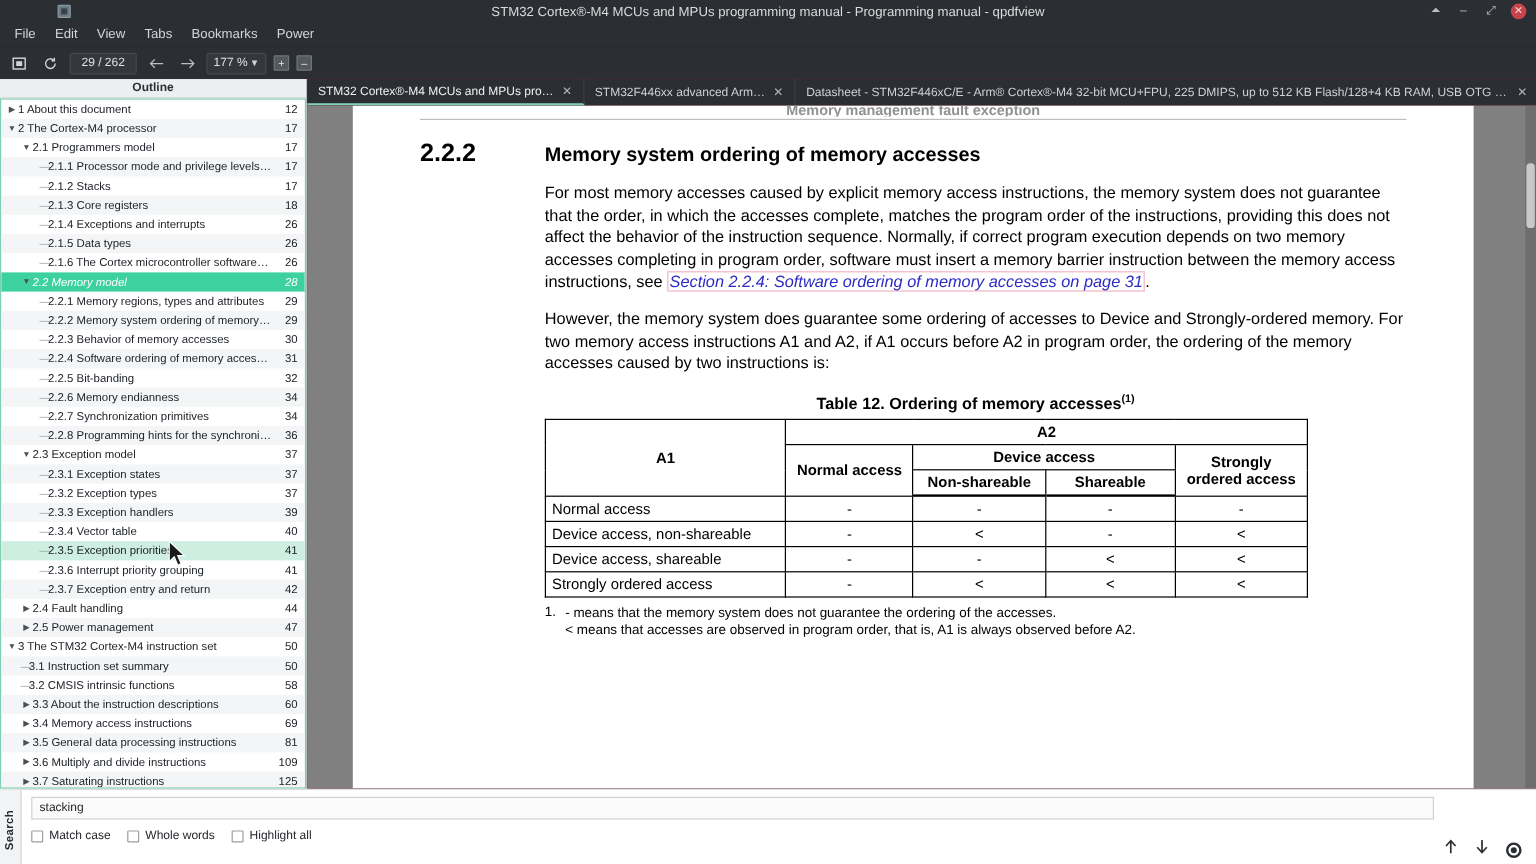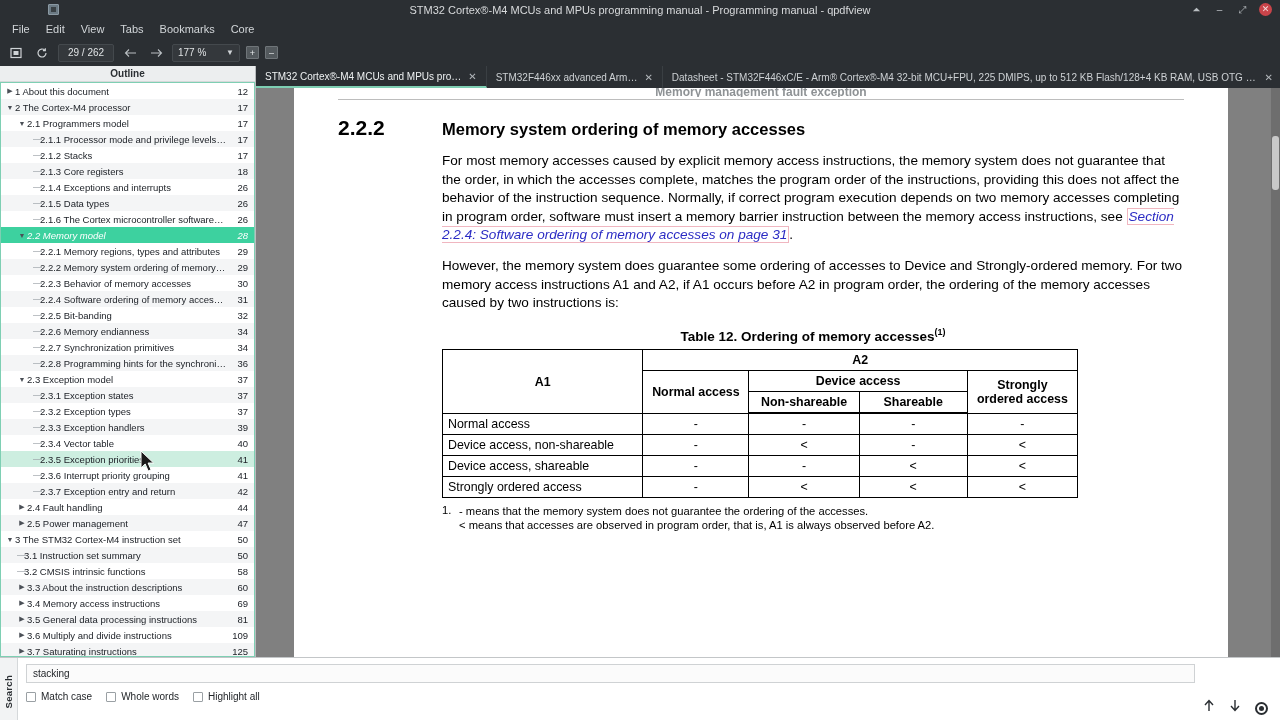--- a/index.html
+++ b/index.html
@@ -55,21 +55,21 @@
   .tool-btn {
     width: 20px; height: 20px; display: flex; align-items: center; justify-content: center;
     color: #cfd3d6; font-size: 12px; border-radius: 2px;
   }
   .page-field {
     width: 56px; height: 18px; background: #34383c; border: 1px solid #44494d;
     border-radius: 2px; color: #dfe2e4; font-size: 10px;
     display: flex; align-items: center; justify-content: center;
   }
   .zoom-field {
-    width: 68px; height: 18px; background: #34383c; border: 1px solid #44494d;
+    width: 50px; height: 18px; background: #34383c; border: 1px solid #44494d;
     border-radius: 2px; color: #dfe2e4; font-size: 10px;
     display: flex; align-items: center; padding: 0 5px; position: relative;
   }
   .zoom-caret { position: absolute; right: 5px; font-size: 8px; color: #cfd3d6; }
   .sq-btn {
     width: 13px; height: 13px; border: 1px solid #6f7579; background: #53595d;
     color: #e7eaec; font-size: 9px; display: flex; align-items: center; justify-content: center;
     border-radius: 1px;
   }
 
@@ -120,21 +120,21 @@
   .doc-tab.active { border-bottom: 2px solid #7ecfb3; color: #eef1f2; }
   .doc-tab .tab-label { overflow: hidden; text-overflow: ellipsis; white-space: nowrap; }
   .doc-tab .tab-x { font-size: 10px; color: #b2b7bb; flex: none; }
 
   .page-area {
     flex: 1; background: #808080; position: relative; overflow: hidden;
     display: flex; justify-content: flex-start;
   }
   .pdf-page {
     width: 934px; background: #ffffff; margin-left: 38px;
-    position: relative; padding: 0 44px;
+    position: relative; padding: 0 56px;
     font-family: "Liberation Sans", sans-serif;
     color: #000;
   }
   .cut-header {
     text-align: center; font-size: 12px; font-weight: bold; color: #8e9295;
     height: 9px; overflow: hidden; line-height: 9px; margin-top: 0px;
   }
   .hdr-rule { border-bottom: 1px solid #bdbdbd; margin: 2px 0 16px 0; }
   .sec-head { display: flex; align-items: baseline; margin-bottom: 12px; }
   .sec-num { width: 104px; font-size: 21px; font-weight: bold; }
@@ -239,21 +239,21 @@
       <div class="tb-btn close">✕</div>
     </div>
   </div>
 
   <div class="menubar">
     <div class="menu-item">File</div>
     <div class="menu-item">Edit</div>
     <div class="menu-item">View</div>
     <div class="menu-item">Tabs</div>
     <div class="menu-item">Bookmarks</div>
-    <div class="menu-item">Core</div>
+    <div class="menu-item">Power</div>
   </div>
 
   <div class="toolbar">
     <div class="tool-btn">
       <svg width="12" height="12" viewBox="0 0 12 12">
           <rect x="1" y="1.5" width="10" height="9" fill="none" stroke="#cfd3d6" stroke-width="1.2"></rect>
           <rect x="3.5" y="4" width="5" height="4" fill="#cfd3d6"></rect>
         </svg>
     </div>
     <div class="tool-btn">

